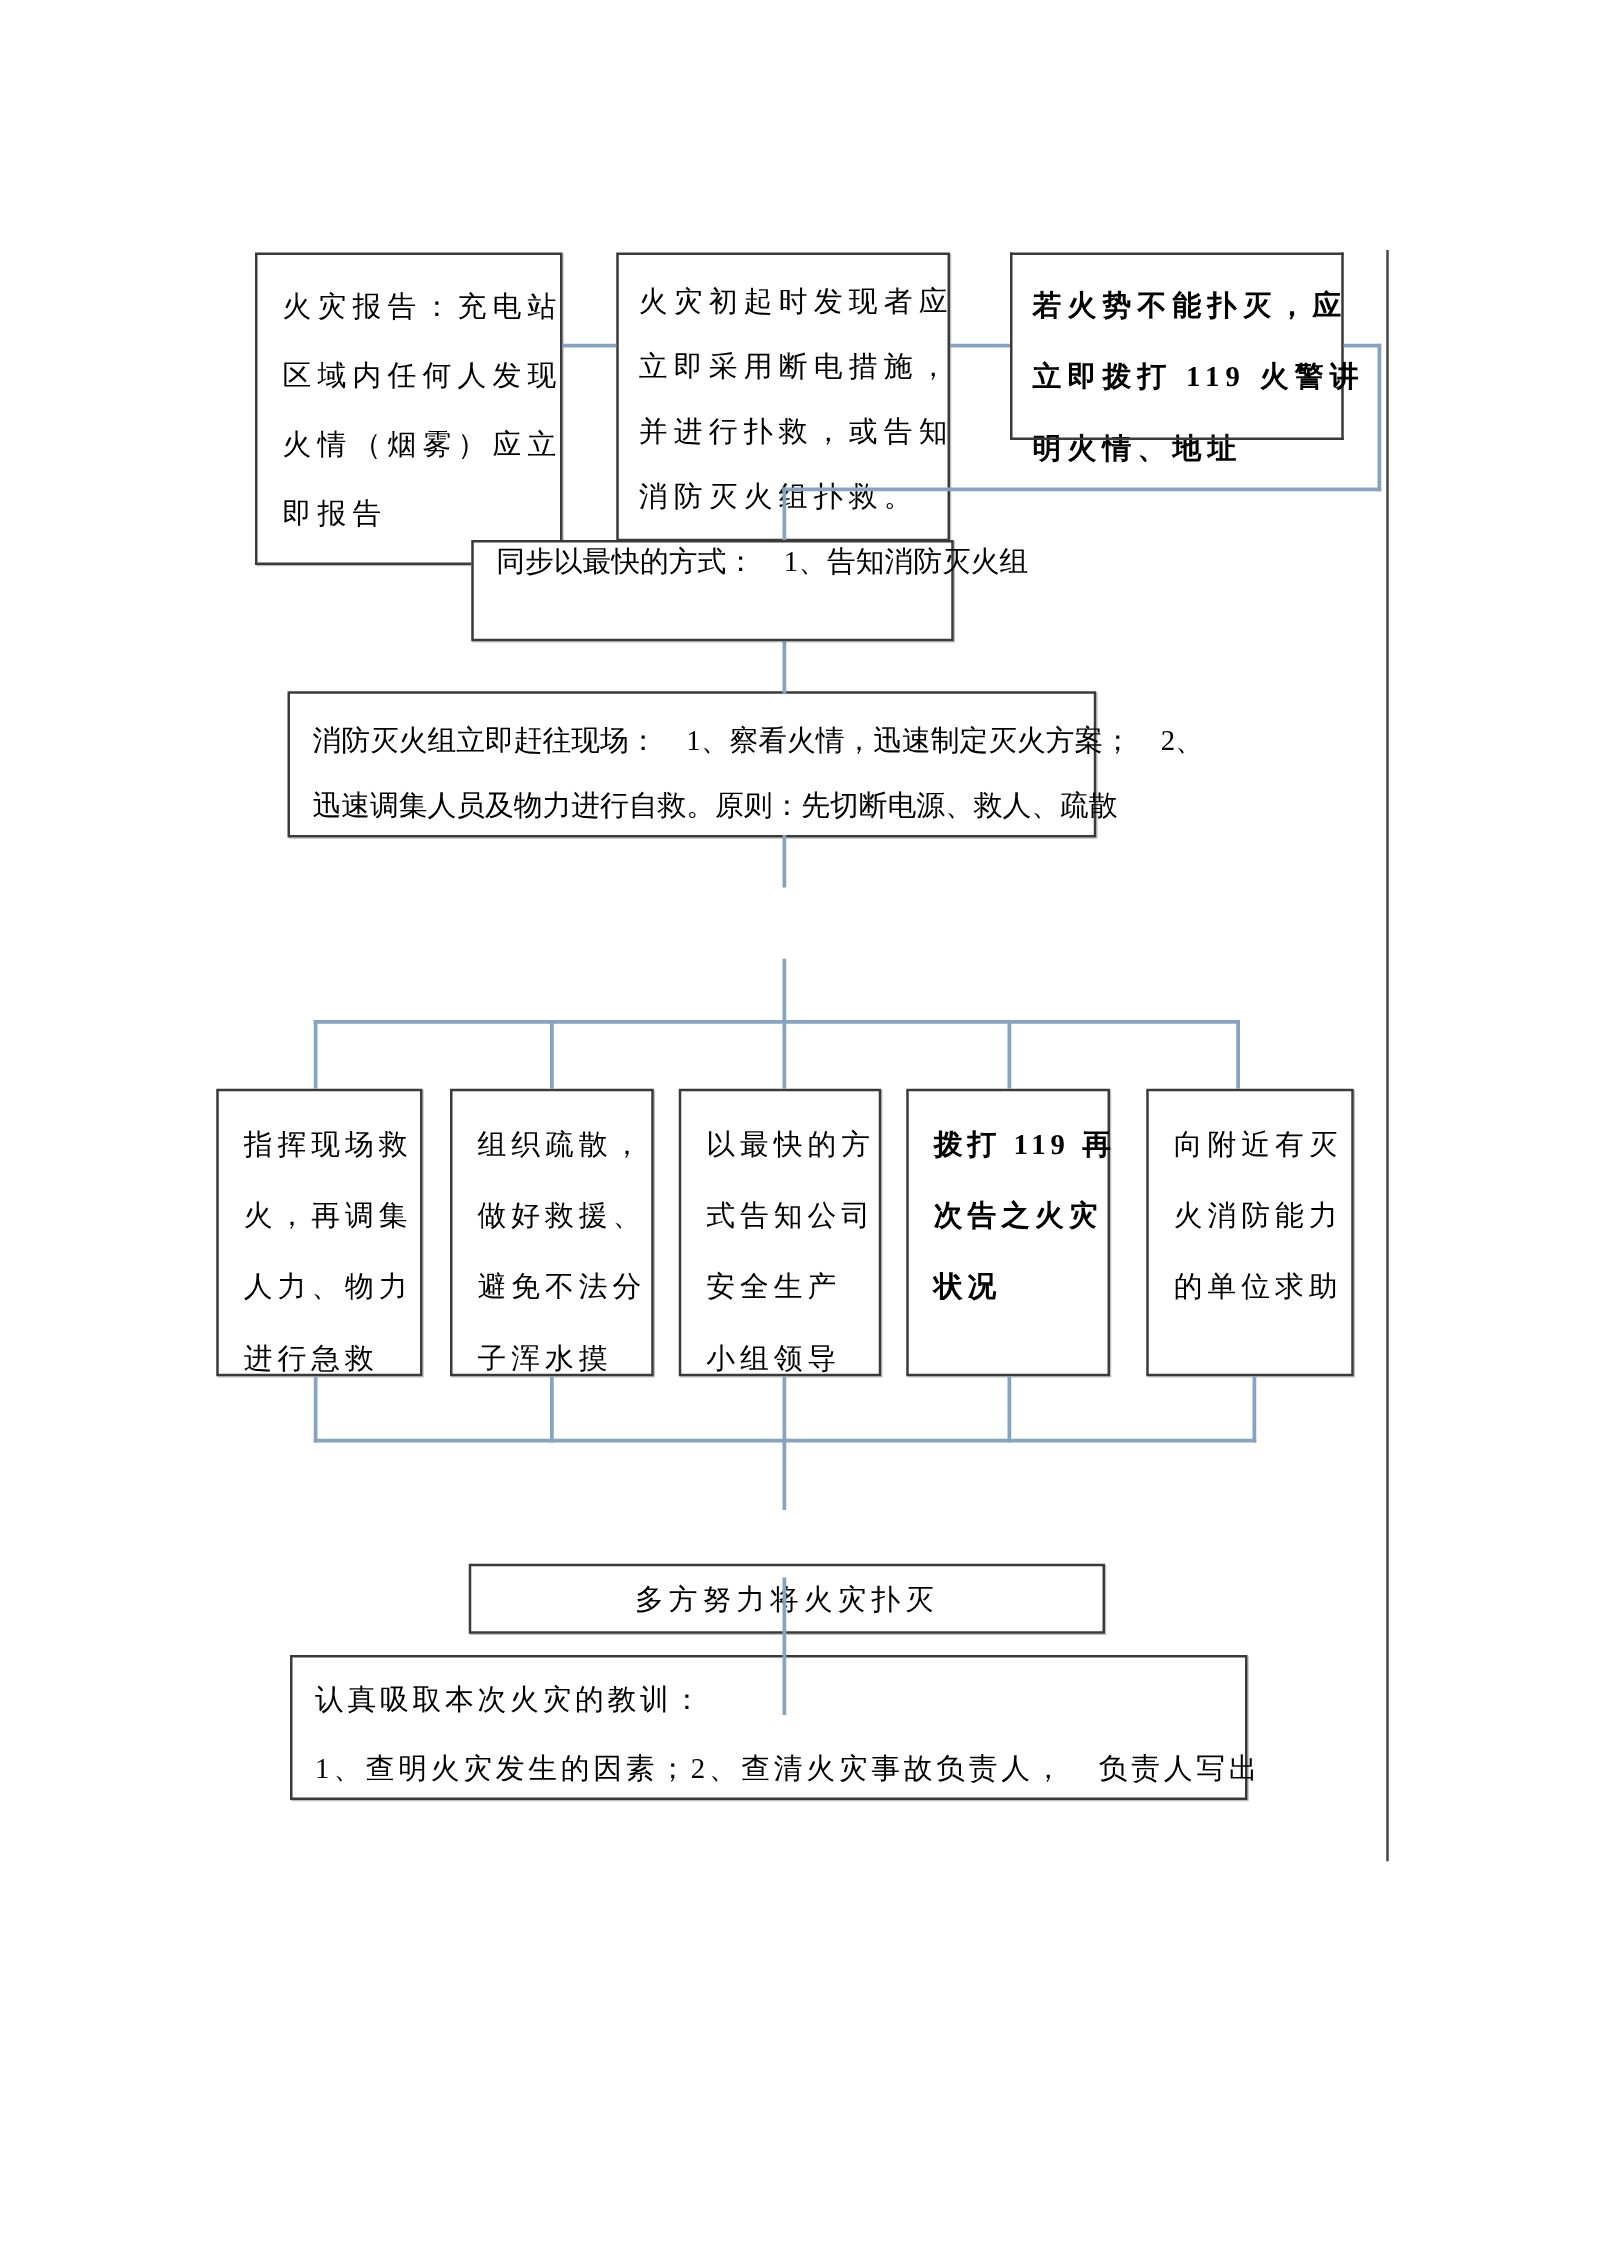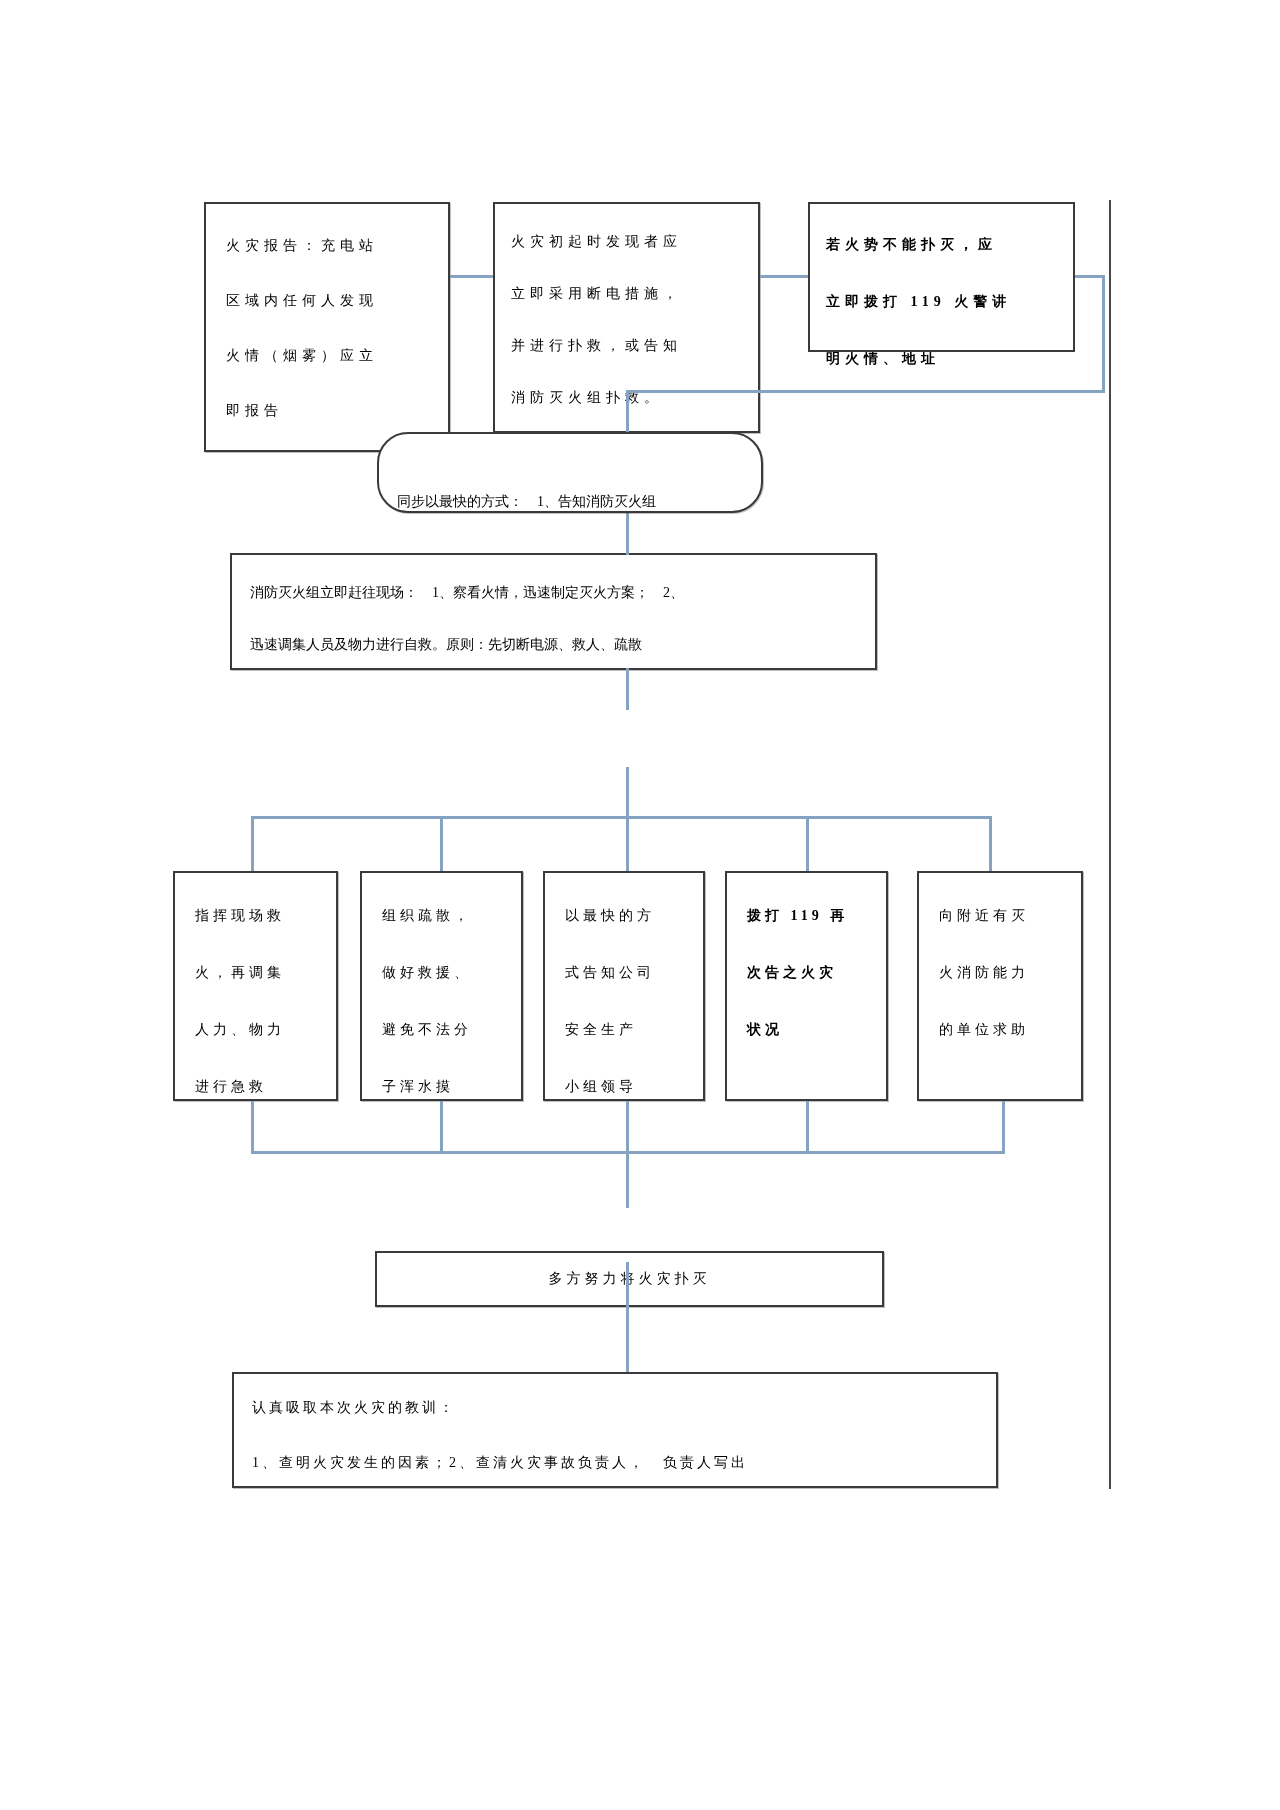--- a/index.html
+++ b/index.html
@@ -1,36 +1,36 @@
 <!DOCTYPE html>
 <html><head>
 <meta charset="utf-8">
 <style>
   html,body{margin:0;padding:0;background:#ffffff;}
   .page{position:relative;width:1280px;height:1810px;background:#ffffff;overflow:hidden;
         font-family:"Liberation Serif","DejaVu Serif",serif;color:#000;}
   .node{position:absolute;background:#ffffff;border:2px solid #3a3a3a;box-sizing:border-box;
-        font-size:14px;z-index:1;box-shadow:1px 1px 0 rgba(0,0,0,0.25);}
+        font-size:23px;z-index:1;box-shadow:1px 1px 0 rgba(0,0,0,0.25);}
   .ln{white-space:pre;}
   
   .n-report {left:204px;top:202px;width:246px;height:250px;padding:14px 0 0 20px;line-height:55px;letter-spacing:5px;}
   .n-initial{left:493px;top:202px;width:267px;height:231px;padding:12px 0 0 16px;line-height:52px;letter-spacing:5px;}
   .n-call   {left:808px;top:202px;width:267px;height:150px;padding:12px 0 0 16px;line-height:57px;letter-spacing:5px;
              border-bottom:none;overflow:visible;box-shadow:none;font-weight:bold;}
-  .n-notify {left:377px;top:432px;width:386px;height:81px;display:flex;align-items:flex-end;padding-left:18px;z-index:3;letter-spacing:0px;border-radius:31px;}
+  .n-notify {left:377px;top:432px;width:386px;height:81px;display:flex;align-items:flex-start;padding-left:18px;z-index:3;letter-spacing:0px;}
   .n-team   {left:230px;top:553px;width:647px;height:117px;padding:12px 0 0 18px;line-height:52px;letter-spacing:0px;}
   .n-spread {left:376px;top:708px;width:504px;height:59px;display:flex;align-items:center;justify-content:center;letter-spacing:5px;}
   .branch{top:871px;height:230px;padding:14px 0 0 20px;line-height:57px;letter-spacing:4px;}
   .n-b1{left:173px;width:165px;}
   .n-b2{left:360px;width:163px;}
   .n-b3{left:543px;width:162px;}
   .n-b4{left:725px;width:163px;font-weight:bold;}
   .n-b5{left:917px;width:166px;}
   .n-ext   {left:375px;top:1208px;width:509px;height:56px;display:flex;align-items:center;justify-content:center;letter-spacing:4px;margin-top:43px;}
-  .n-review{left:232px;top:1372px;width:766px;height:116px;padding:6px 0 0 18px;line-height:55px;letter-spacing:3px;}
+  .n-review{left:232px;top:1324px;width:766px;height:116px;padding:6px 0 0 18px;line-height:55px;letter-spacing:3px;}
   
   .c{position:absolute;background:#87a3c2;z-index:2;}
   .c.h{height:3px;}
   .c.v{width:3px;}
   .strike{position:absolute;left:808px;top:350px;width:267px;height:2px;background:#3a3a3a;z-index:5;}
   .pageline{position:absolute;left:1109px;top:200px;width:2px;height:1289px;background:#474747;z-index:0;}
 </style>
 </head>
 <body>
 

